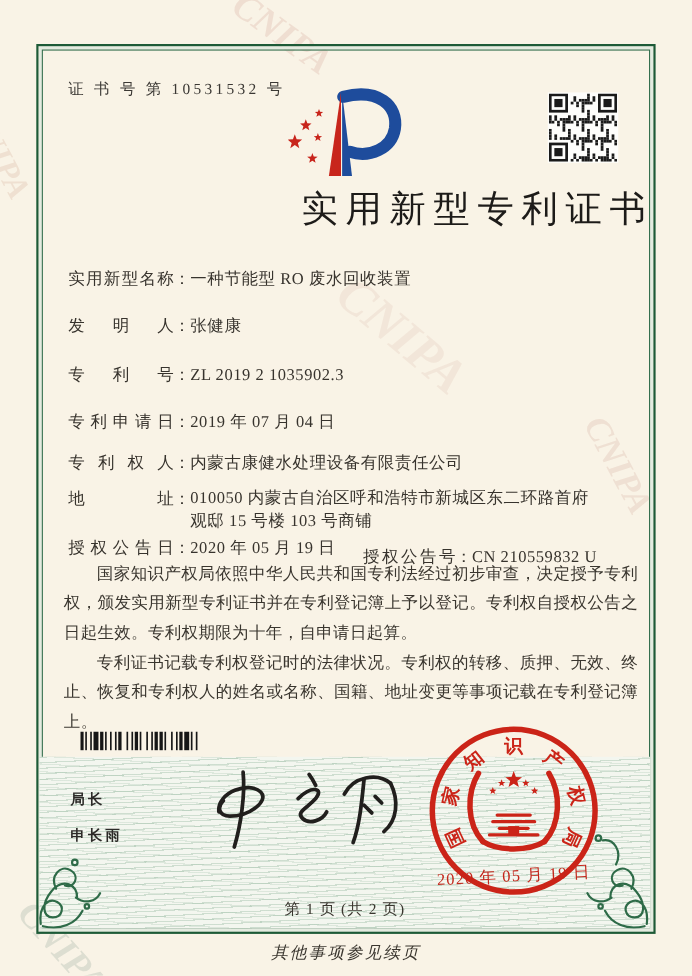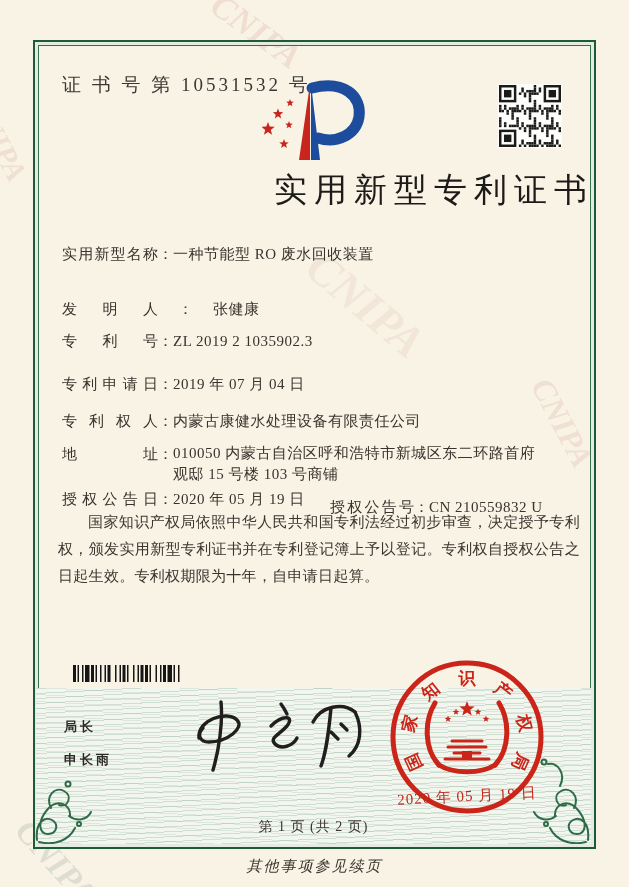--- a/index.html
+++ b/index.html
@@ -14,34 +14,34 @@
   .wm3{left:330px;top:240px;font-size:46px;color:rgba(200,150,135,0.13);transform:rotate(40deg);transform-origin:left top;}
   .wm4{left:556px;top:372px;font-size:32px;color:rgba(200,150,135,0.20);transform:rotate(62deg);transform-origin:left top;}
   .wm5{left:36px;top:812px;font-size:34px;color:rgba(140,158,146,0.25);transform:rotate(48deg);transform-origin:left top;}
 
   
   .frame{position:absolute;left:33px;top:40px;width:559px;height:805px;
          border:2px solid #1d5a37;box-shadow:inset 0 0 0 3px #e4ebe0;}
   .frame-inner{position:absolute;inset:3px;border:1px solid #356f4e;}
 
   
-  .cert-no{position:absolute;left:62px;top:72px;font-size:19px;letter-spacing:3px;color:#3b3834;}
+  .cert-no{position:absolute;left:62px;top:72px;font-size:14px;letter-spacing:3px;color:#3b3834;}
   .logo{position:absolute;left:262px;top:72px;}
   .qr{position:absolute;left:498px;top:84px;width:62px;height:62px;background:#fdfdfb;padding:1px;}
   .title{position:absolute;left:33px;top:168px;width:561px;text-align:right;
          font-size:33px;font-weight:normal;letter-spacing:7px;color:#1d1b19;}
 
   
   .frow{position:absolute;left:62px;display:flex;align-items:flex-start;
         font-size:15px;line-height:22px;color:#37332d;}
   .flabel{display:inline-block;width:96px;text-align:justify;text-align-last:justify;flex:none;}
   .fcolon{flex:none;}
   .fvalue{flex:1;letter-spacing:0.5px;}
   .r-name{top:243px;width:480px;}
-  .r-inventor{top:298px;width:480px;gap:20px;}
+  .r-inventor{top:286px;width:480px;}
   .r-patno{top:330px;width:480px;}
   .r-filing{top:373px;width:480px;}
   .r-patentee{top:410px;width:480px;}
   .r-address{top:443px;width:485px;}
   .r-address .fvalue{line-height:21px;}
   .r-grantdate{top:488px;width:268px;}
   .r-grantno{top:496px;left:330px;width:250px;}
   .r-grantno .flabel{width:84px;}
 
   
@@ -345,20 +345,21 @@
       <span class="fcolon">：</span>
       <span class="fvalue">2020 年 05 月 19 日</span>
   </div>
   <div class="frow r-grantno">
     <span class="flabel">授权公告号</span>
       <span class="fcolon">：</span>
       <span class="fvalue">CN 210559832 U</span>
   </div>
 
   <div class="para para1">国家知识产权局依照中华人民共和国专利法经过初步审查，决定授予专利权，颁发实用新型专利证书并在专利登记簿上予以登记。专利权自授权公告之日起生效。专利权期限为十年，自申请日起算。</div>
+  <div class="para para2">专利证书记载专利权登记时的法律状况。专利权的转移、质押、无效、终止、恢复和专利权人的姓名或名称、国籍、地址变更等事项记载在专利登记簿上。</div>
 
   <svg class="barcode" width="172" height="18" viewBox="0 0 172 18">
     <g id="barcode-bars">
         <rect x="0.0" y="0" width="3.0" height="17" fill="#161616"></rect>
         <rect x="4.5" y="0" width="1.5" height="17" fill="#161616"></rect>
         <rect x="9.0" y="0" width="1.5" height="17" fill="#161616"></rect>
         <rect x="12.0" y="0" width="4.5" height="17" fill="#161616"></rect>
         <rect x="18.0" y="0" width="3.0" height="17" fill="#161616"></rect>
         <rect x="22.5" y="0" width="1.5" height="17" fill="#161616"></rect>
         <rect x="27.0" y="0" width="1.5" height="17" fill="#161616"></rect>

